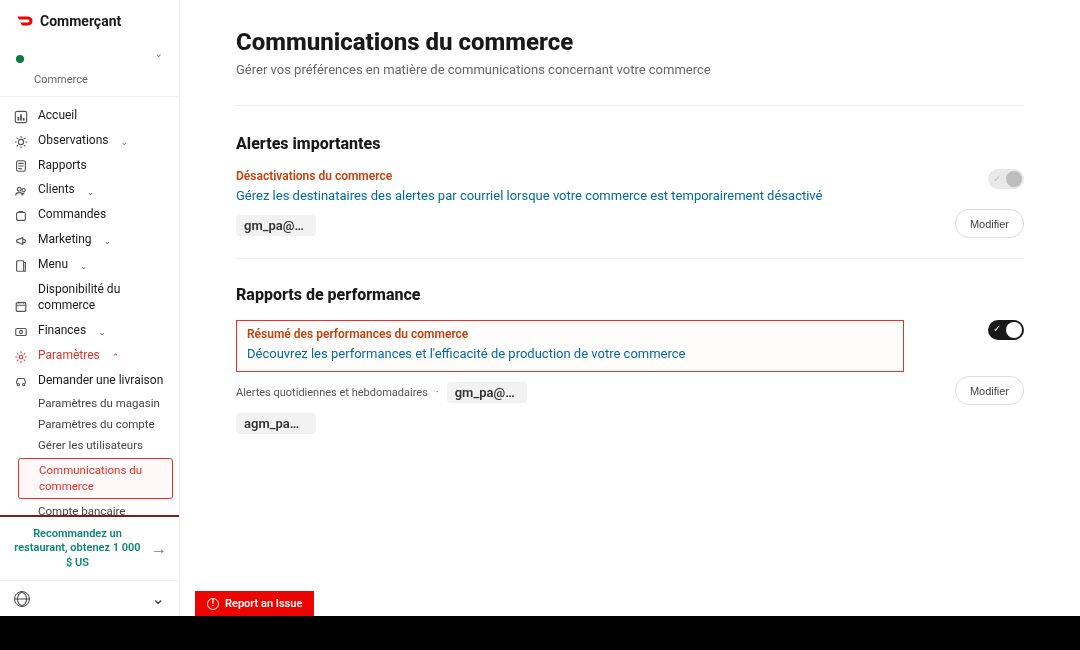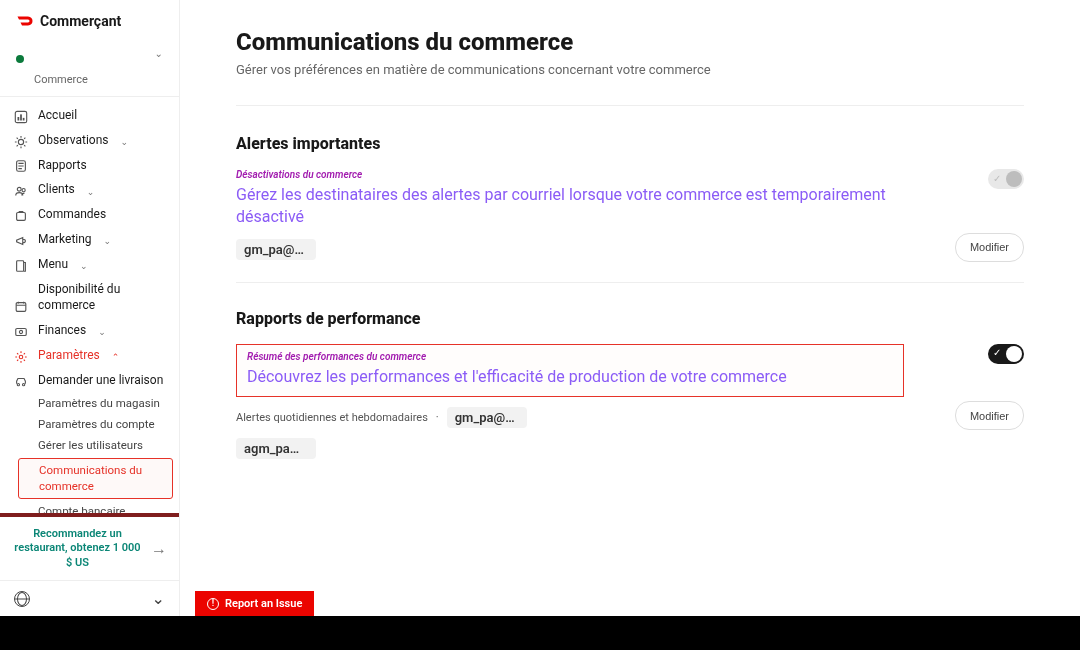--- a/index.html
+++ b/index.html
@@ -20,39 +20,39 @@
 .nav-scroll::-webkit-scrollbar { width: 6px; }
 .nav-scroll::-webkit-scrollbar-thumb { background: #ccc; border-radius: 3px; }
 
 .nav-item { display: flex; align-items: flex-end; gap: 10px; padding: 4px 14px; font-size: 12px; color: #191919; cursor: pointer; line-height: 1.4; }
 .nav-item .icon { width: 14px; height: 14px; flex-shrink: 0; display: flex; align-items: center; justify-content: center; }
 .nav-item .chev { font-size: 9px; color: #777; margin-left: 2px; }
 .nav-sub { padding-left: 38px; font-size: 11.5px; color: #444; line-height: 1.5; padding-top:2px; padding-bottom:2px; cursor: pointer; }
 .nav-item.active, .nav-item.active .chev { color: #e63228; }
 .highlight-box { border: 1.5px solid #e63228; background: rgba(230,50,40,0.03); border-radius: 3px; margin: 2px 6px 2px 18px; padding: 3px 10px 3px 20px; font-size: 11.5px; color: #e63228; line-height:1.4; cursor:pointer; }
 
-.referral { border-top: 4px solid #7f1d1d; padding: 10px 12px; display: flex; align-items: center; gap: 8px; }
+.referral { border-top: 2px solid #7f1d1d; padding: 10px 12px; display: flex; align-items: center; gap: 8px; }
 .referral-text { font-size: 11px; color: #0b8676; font-weight: 600; text-align: center; flex: 1; line-height:1.3; }
 .referral-arrow { color: #777; }
 
 .footer-select { border-top: 1px solid #eee; padding: 8px 14px; display: flex; align-items: center; justify-content: space-between; color:#444; }
 .footer-select .globe { width:16px;height:16px;border:1.5px solid #444;border-radius:50%; position:relative; }
 .footer-select .globe:before{content:"";position:absolute;left:0;right:0;top:50%;border-top:1.5px solid #444;transform:translateY(-50%);}
 .footer-select .globe:after{content:"";position:absolute;top:0;bottom:0;left:50%;width:8px;transform:translateX(-50%);border:1.5px solid #444;border-radius:50%;}
 
 
 .main { flex: 1; padding: 28px 56px 0 56px; overflow-y: auto; position: relative; }
 .page-title { font-size: 24px; font-weight: 800; color: #191919; margin-bottom: 6px; }
 .page-subtitle { font-size: 13px; color: #666; margin-bottom: 28px; }
 .main-rule { border: 0; border-top: 1px solid #eee; margin-bottom: 28px; }
 
 .section-title { font-size: 16px; font-weight: 800; color: #191919; margin-bottom: 16px; }
 .setting-row { position: relative; padding-right: 120px; margin-bottom: 10px; }
-.setting-label { font-size: 10px; font-weight: 600; color: #a21caf; margin-bottom: 4px; font-style: italic; }
-.setting-desc { font-size: 16px; color: #8b5cf6; line-height:1.4; }
+.setting-label { font-size: 12px; font-weight: 600; color: #c2410c; margin-bottom: 4px; }
+.setting-desc { font-size: 13px; color: #0369a1; line-height:1.4; }
 .setting-toggle { position: absolute; right: 0; top: 0; }
 .chip-row { margin-top: 10px; display:flex; align-items:center; gap:8px; font-size:11px; color:#555; flex-wrap:wrap; max-width:100%; }
 .chip { background: #f2f2f2; border-radius: 4px; padding: 3px 8px; font-size: 13px; font-weight:600; color:#333; white-space:nowrap; max-width:80px; overflow:hidden; text-overflow:ellipsis; display:inline-block; }
 .modify-btn { position: absolute; right: 0; bottom: -2px; border: 1px solid #ddd; background:#fff; border-radius: 14px; padding: 5px 14px; font-size: 11px; color:#444; cursor:pointer; }
 .section-divider { border: 0; border-top: 1px solid #eee; margin: 18px 0 26px; }
 
 .perf-outline { border: 1.5px solid #e63228; border-radius: 0; padding: 6px 10px 8px; margin-bottom: 6px; background: rgba(230,50,40,0.01); }
 
 
 .toggle { width: 36px; height: 20px; border-radius: 10px; position: relative; cursor: pointer; }

